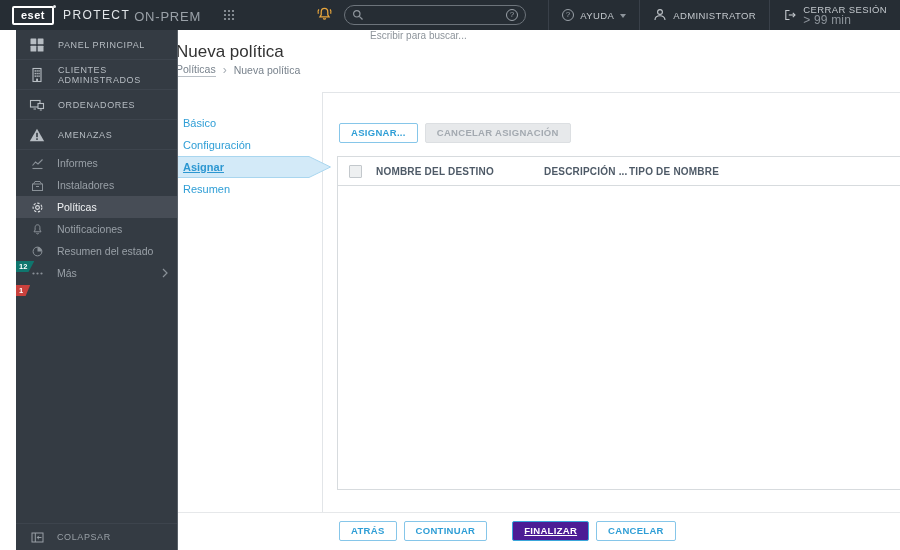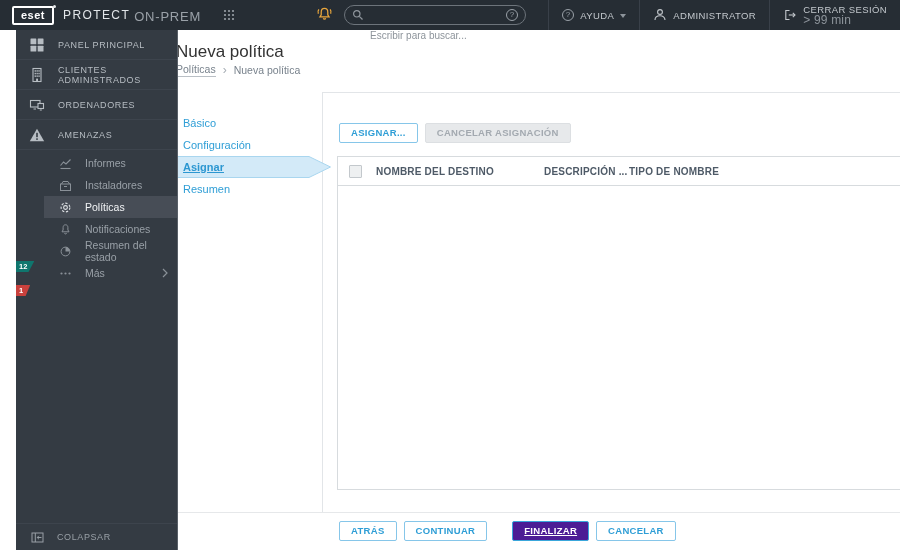--- a/index.html
+++ b/index.html
@@ -24,21 +24,21 @@
   .caret { width:0; height:0; border-left:3.5px solid transparent; border-right:3.5px solid transparent; border-top:4px solid #8d949b; margin-top:1px; }
   .logout-stack { display:flex; flex-direction:column; line-height:11px; }
   .logout-sub { color:#8d949b; font-size:12px; letter-spacing:.2px; }
 
   
   .sidebar { position:absolute; top:30px; left:16px; width:162px; height:520px; background:#343b43; border-right:1px solid #596068; z-index:10; }
   .nav-primary .item { height:30px; display:flex; align-items:center; gap:13px; padding-left:13px; border-bottom:1px solid #3d444d; color:#b7bdc3; cursor:pointer; }
   .nav-primary .label { font-size:9px; letter-spacing:.6px; padding-right:4px; }
   .nav-primary .icon { width:16px; display:flex; justify-content:center; }
   .nav-secondary { position:absolute; top:122px; left:0; width:100%; }
-  .nav-secondary .item { height:22px; display:flex; align-items:center; gap:13px; padding-left:15px; color:#99a0a7; font-size:10.5px; cursor:pointer; position:relative;margin-left:28px; }
+  .nav-secondary .item { height:22px; display:flex; align-items:center; gap:13px; padding-left:15px; color:#99a0a7; font-size:10.5px; cursor:pointer; position:relative; }
   .nav-secondary .item.selected { background:#474d56; color:#f1f3f5; }
   .nav-secondary .icon { width:13px; display:flex; justify-content:center; color:#8a9198; }
   .nav-secondary .item.selected .icon { color:#dfe2e5; }
   .more-chevron { position:absolute; right:9px; top:6px; }
   .badge { position:absolute; left:0; z-index:5; color:#fff; font-size:7.5px; font-weight:bold; height:11px; line-height:11px; padding:0 7px 0 3px; clip-path:polygon(0 0,100% 0,68% 100%,0 100%); }
   .badge-blue { top:231px; background:#0f766e; }
   .badge-red { top:255px; background:#c9413d; }
   .collapse-row { position:absolute; bottom:0; left:0; width:100%; height:27px; display:flex; align-items:center; gap:13px; padding-left:15px; border-top:1px solid #3d444d; color:#99a0a7; font-size:9px; letter-spacing:.6px; cursor:pointer; }
 
   

